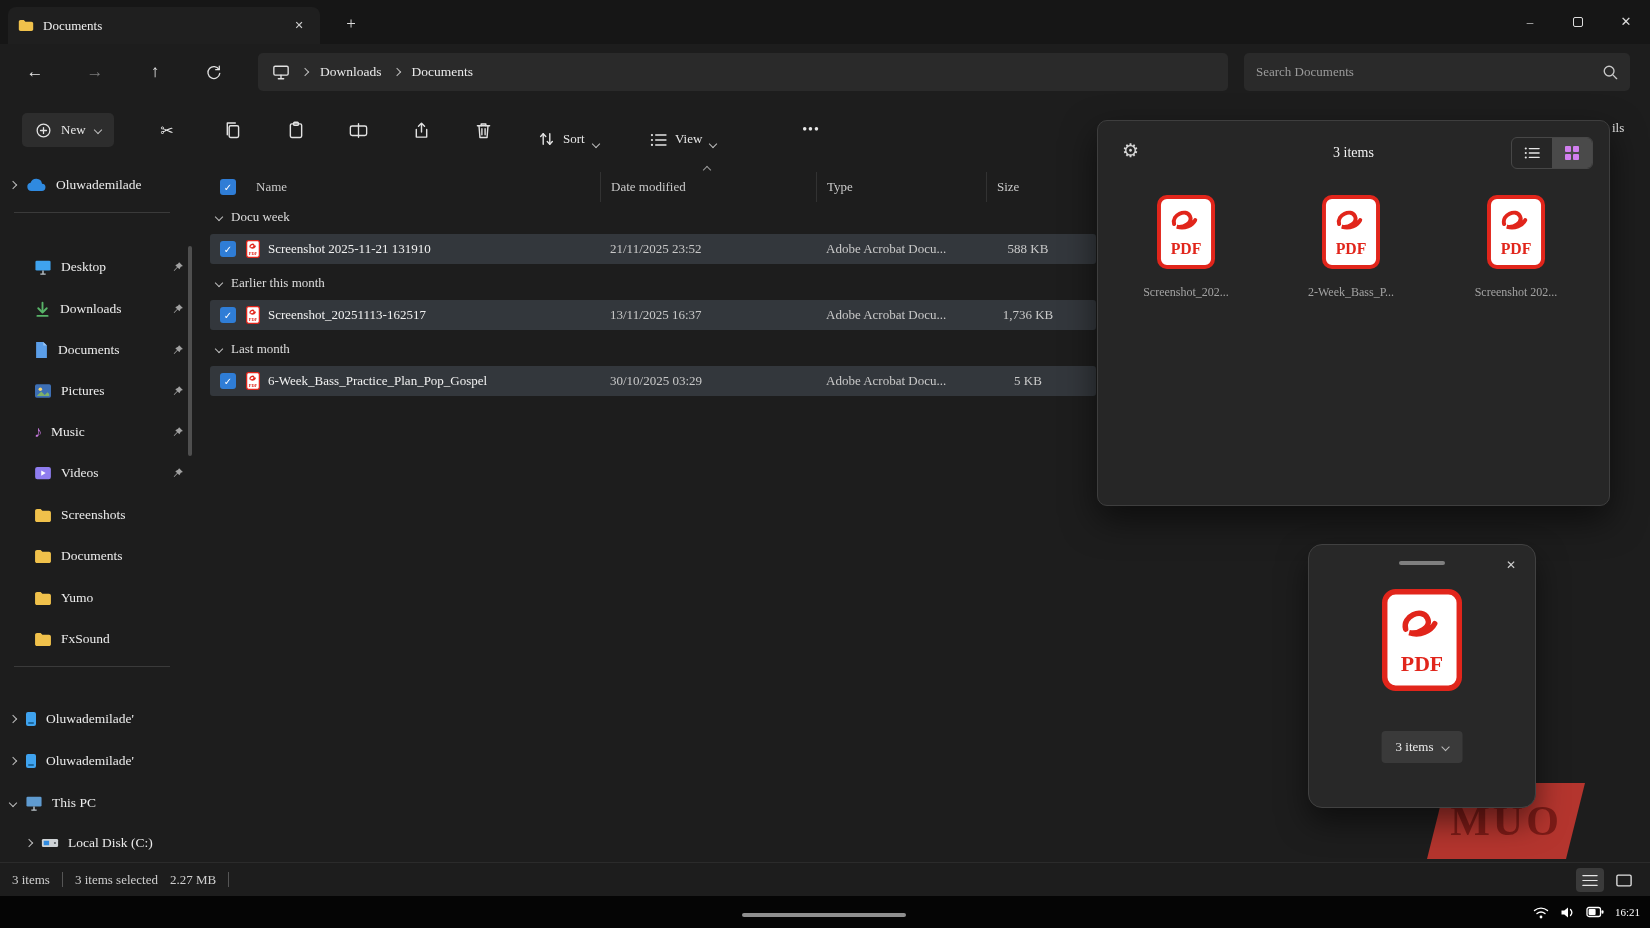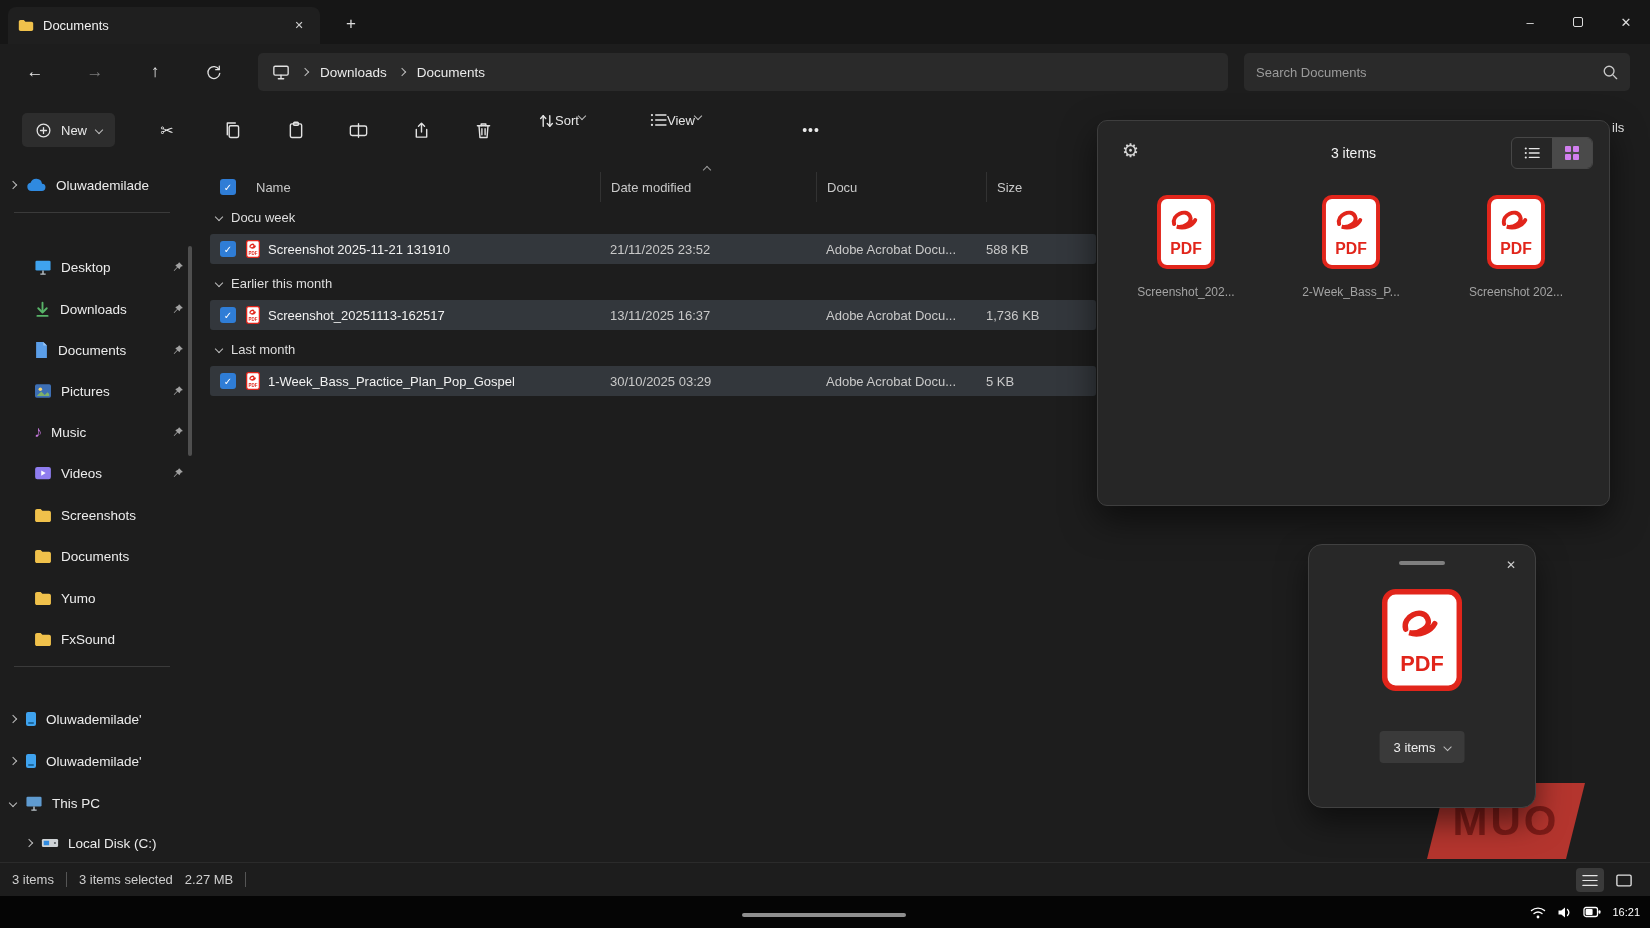--- a/index.html
+++ b/index.html
@@ -1,18 +1,18 @@
 <!DOCTYPE html>
 <html><head>
 <meta charset="utf-8">
 <style>
   *{margin:0;padding:0;box-sizing:border-box}
   html,body{background:#000}
   .screen{position:relative;width:1650px;height:928px;background:#1d1d1d;overflow:hidden;
-    font-family:Liberation Sans, sans-serif;color:#e8e8e8;font-size:13px}
+    font-family:Liberation Serif, serif;color:#e8e8e8;font-size:13px}
   svg{display:block}
   .stroke{fill:none;stroke:#e2e2e2;stroke-width:1.5;stroke-linecap:round;stroke-linejoin:round}
 
   
   .titlebar{position:absolute;left:0;top:0;right:0;height:44px;background:#161616}
   .tab{position:absolute;left:8px;top:7px;width:312px;height:37px;background:#1f1f1f;
     border-radius:8px 8px 0 0;display:flex;align-items:center;gap:9px;padding:0 10px}
   .tab-title{font-size:13px;color:#f0f0f0}
   .tab-close{margin-left:auto;width:22px;height:22px;border-radius:4px;display:flex;align-items:center;
     justify-content:center;color:#cfcfcf;font-size:11px}
@@ -40,21 +40,21 @@
   .chev-r{transform:rotate(-45deg)}
   .chev-d{transform:rotate(45deg)}
   .chev-u{transform:rotate(-135deg)}
 
   
   .cmdbar{position:absolute;left:0;top:100px;right:0;height:60px}
   .btn-new{position:absolute;left:22px;top:13px;height:34px;display:flex;align-items:center;gap:9px;
     padding:0 13px;background:#2d2d2d;border-radius:5px}
   .cmd-icon{position:absolute;top:12px;width:38px;height:36px;display:flex;align-items:center;
     justify-content:center;border-radius:5px}
-  .cmd-group{position:absolute;top:13px;height:34px;display:flex;align-items:flex-start;padding:0 10px;
+  .cmd-group{position:absolute;top:13px;height:34px;display:flex;align-items:flex-end;gap:8px;padding:0 10px;
     border-radius:5px;color:#e6e6e6}
   .details-partial{position:absolute;left:1612px;top:20px;font-size:13px;color:#e6e6e6}
 
   
   .sidebar{position:absolute;left:0;top:160px;width:196px;bottom:66px}
   .side-item{position:absolute;left:4px;right:8px;height:38px;display:flex;align-items:center;gap:9px;
     border-radius:5px;padding-left:6px}
   .side-item.indent{padding-left:30px}
   .side-item.indent2{padding-left:22px}
   .side-item .lbl{font-size:13.5px;color:#ececec;white-space:nowrap;overflow:hidden}
@@ -69,21 +69,21 @@
   .colheader .col{height:100%;display:flex;align-items:center;padding-left:10px;border-left:1px solid #323232;font-size:13px}
   .colheader .col.nb{border-left:none}
   .sort-caret{position:absolute;left:704px;top:167px}
   .group-row{position:absolute;left:210px;width:886px;height:26px;display:flex;align-items:center;gap:9px;
     padding-left:6px;color:#dedede;font-size:13px}
   .file-row{position:absolute;left:210px;width:886px;height:30px;display:grid;
     grid-template-columns:36px 354px 216px 170px 110px;align-items:center;background:#33373c;border-radius:3px;
     color:#c9c9c9;font-size:13px}
   .file-row .fname{display:flex;align-items:center;gap:8px;color:#f1f1f1;white-space:nowrap;overflow:hidden}
   .file-row .cell{padding-left:10px;white-space:nowrap;overflow:hidden}
-  .file-row .size{text-align:left;padding-right:26px;padding-left:0}
+  .file-row .size{text-align:center;padding-right:26px;padding-left:0}
   .cb{width:16px;height:16px;margin-left:10px;border-radius:3px;background:#2f7dd6;display:flex;
     align-items:center;justify-content:center;color:#fff;font-size:10px;flex:none}
 
   
   .panel{position:absolute;left:1097px;top:120px;width:513px;height:386px;background:#262626;
     border:1px solid #3e3e3e;border-radius:10px;box-shadow:0 14px 34px rgba(0,0,0,.55);z-index:20}
   .panel-gear{position:absolute;left:24px;top:18px;font-size:19px;color:#d6d6d6}
   .panel-count{position:absolute;left:0;right:0;top:24px;text-align:center;font-size:14px;color:#f2f2f2}
   .toggle{position:absolute;right:16px;top:16px;display:flex;border-radius:6px;overflow:hidden;border:1px solid #474747}
   .toggle .tg{width:40px;height:30px;display:flex;align-items:center;justify-content:center}
@@ -401,21 +401,21 @@
   </div>
 
   <div class="colheader">
     <div class="col nb">
         <span class="cb" style="margin-left:0">
           <span>✓</span>
         </span>
       </div>
     <div class="col nb">Name</div>
     <div class="col">Date modified</div>
-    <div class="col">Docu</div>
+    <div class="col">Type</div>
     <div class="col">Size</div>
   </div>
   <span class="chev chev-u sort-caret" style="border-color:#9a9a9a"></span>
 
   <div class="group-row" style="top:204px">
     <span class="chev chev-d"></span>
     <span>Docu week</span>
   </div>
   <div class="file-row" style="top:234px">
     <span class="cb">
@@ -462,21 +462,21 @@
   <div class="file-row" style="top:366px">
     <span class="cb">
         <span>✓</span>
       </span>
     <div class="fname">
       <svg width="14" height="18" viewBox="0 0 44 56">
           <rect x="2" y="2" width="40" height="52" rx="6" fill="#fff" stroke="#e1251b" stroke-width="4"></rect>
           <path d="M13 22c-2-7 9-12 12-6 2.5 5-5 9-10 8 6 2 12-1 14-5" fill="none" stroke="#e1251b" stroke-width="4" stroke-linecap="round"></path>
           <text x="22" y="46" text-anchor="middle" font-size="14" font-weight="bold" fill="#e1251b">PDF</text>
         </svg>
-      <span>1-Week_Bass_Practice_Plan_Pop_Gospel</span>
+      <span>6-Week_Bass_Practice_Plan_Pop_Gospel</span>
     </div>
     <div class="cell">30/10/2025 03:29</div>
     <div class="cell">Adobe Acrobat Docu...</div>
     <div class="cell size">5 KB</div>
   </div>
 
   <div class="muo">
     <span>MUO</span>
   </div>
 

